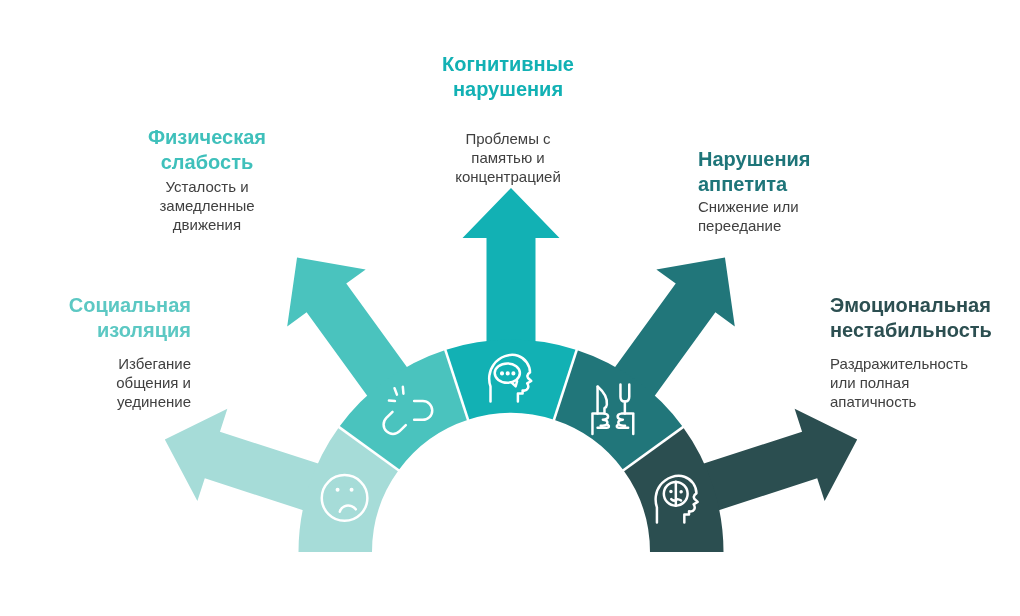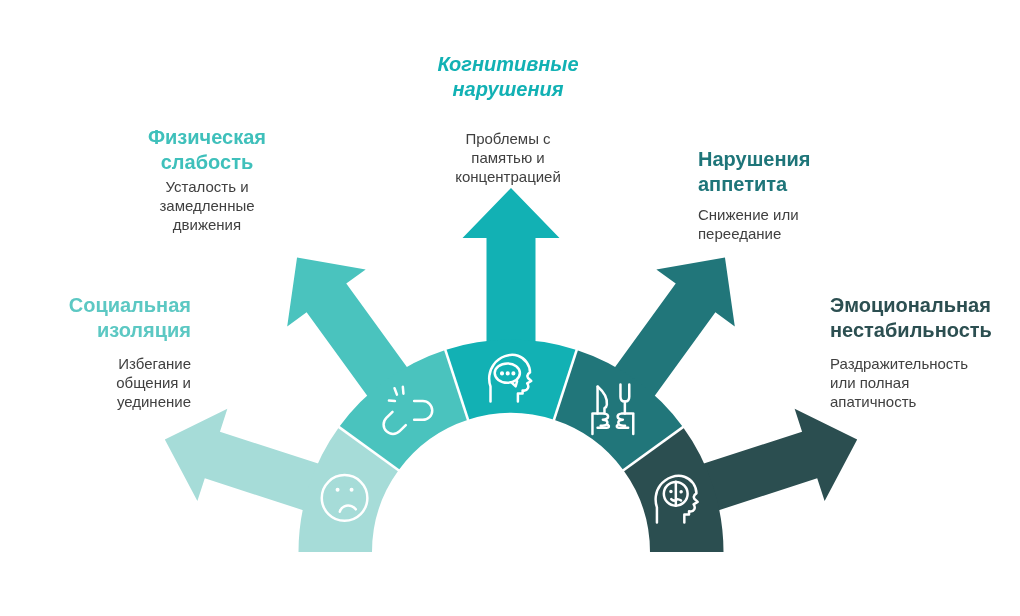--- a/index.html
+++ b/index.html
@@ -119,30 +119,30 @@
 уединение</div>
   </div>
   <div class="label" style="right:698px;top:125px;width:230px;text-align:center;">
     <div class="label-heading" style="color: rgb(63, 192, 187);">Физическая
 слабость</div>
     <div class="label-desc" style="margin-top:2px">Усталость и
 замедленные
 движения</div>
   </div>
   <div class="label" style="left:358px;top:52px;width:300px;text-align:center;">
-    <div class="label-heading" style="color: rgb(18, 177, 180); font-style: italic;">Когнитивные
+    <div class="label-heading" style="color: rgb(18, 177, 180);">Когнитивные
 нарушения</div>
     <div class="label-desc" style="margin-top:27px">Проблемы с
 памятью и
 концентрацией</div>
   </div>
   <div class="label" style="left:698px;top:147px;width:230px;text-align:left;">
     <div class="label-heading" style="color: rgb(30, 117, 121);">Нарушения
 аппетита</div>
-    <div class="label-desc" style="margin-top:8px">Снижение или
+    <div class="label-desc" style="">Снижение или
 переедание</div>
   </div>
   <div class="label" style="left:830px;top:293px;width:230px;text-align:left;">
     <div class="label-heading" style="color: rgb(44, 79, 81);">Эмоциональная
 нестабильность</div>
     <div class="label-desc" style="margin-top:11px">Раздражительность
 или полная
 апатичность</div>
   </div>
 </div>

